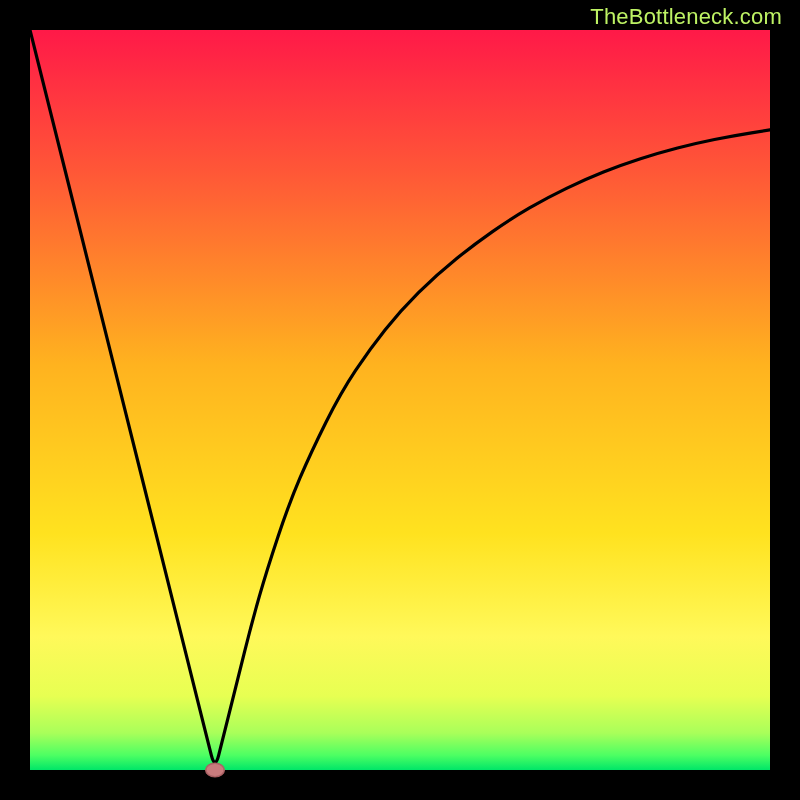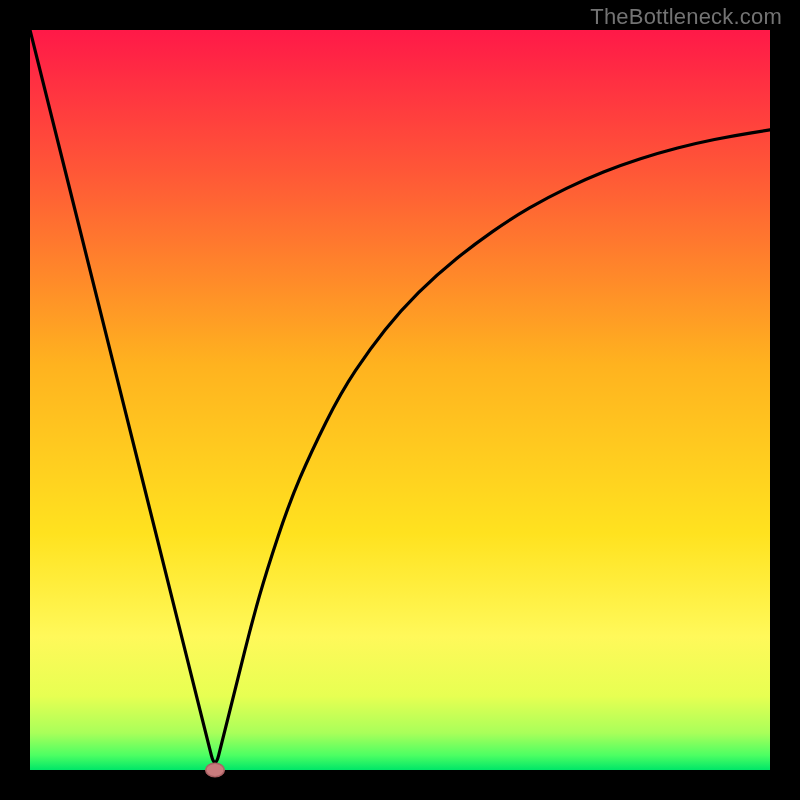--- a/index.html
+++ b/index.html
@@ -16,21 +16,21 @@
     left: 30px;
     top: 30px;
     width: 740px;
     height: 740px;
   }
   .watermark {
     position: absolute;
     top: 4px;
     right: 18px;
     font-size: 22px;
-    color: #737373;
+    color: #bef264;
     font-weight: 500;
     letter-spacing: 0.2px;
   }
   .marker {
     position: absolute;
     width: 18px;
     height: 13px;
     border-radius: 50%;
     transform: translate(-50%, -50%);
     box-shadow: 0 0 0 0.5px rgba(0,0,0,0.2) inset;

